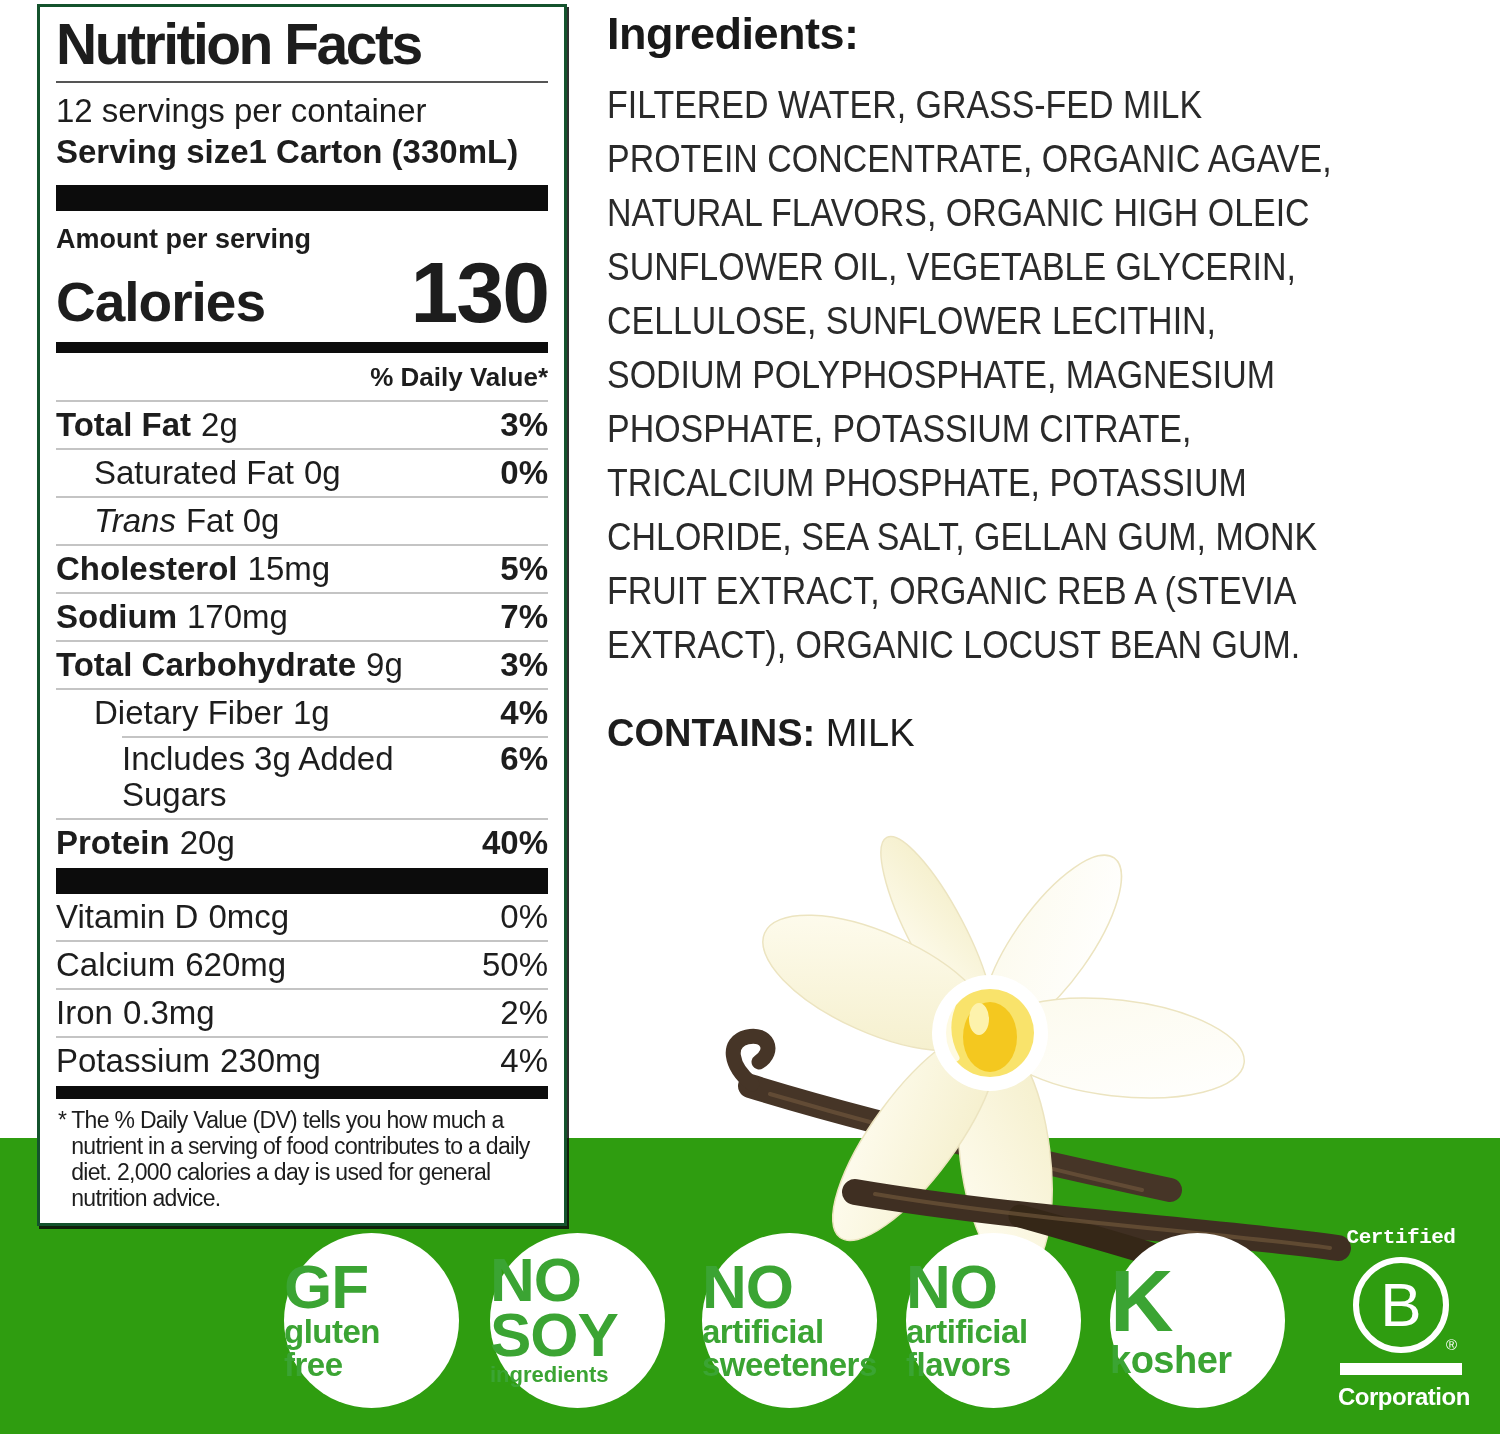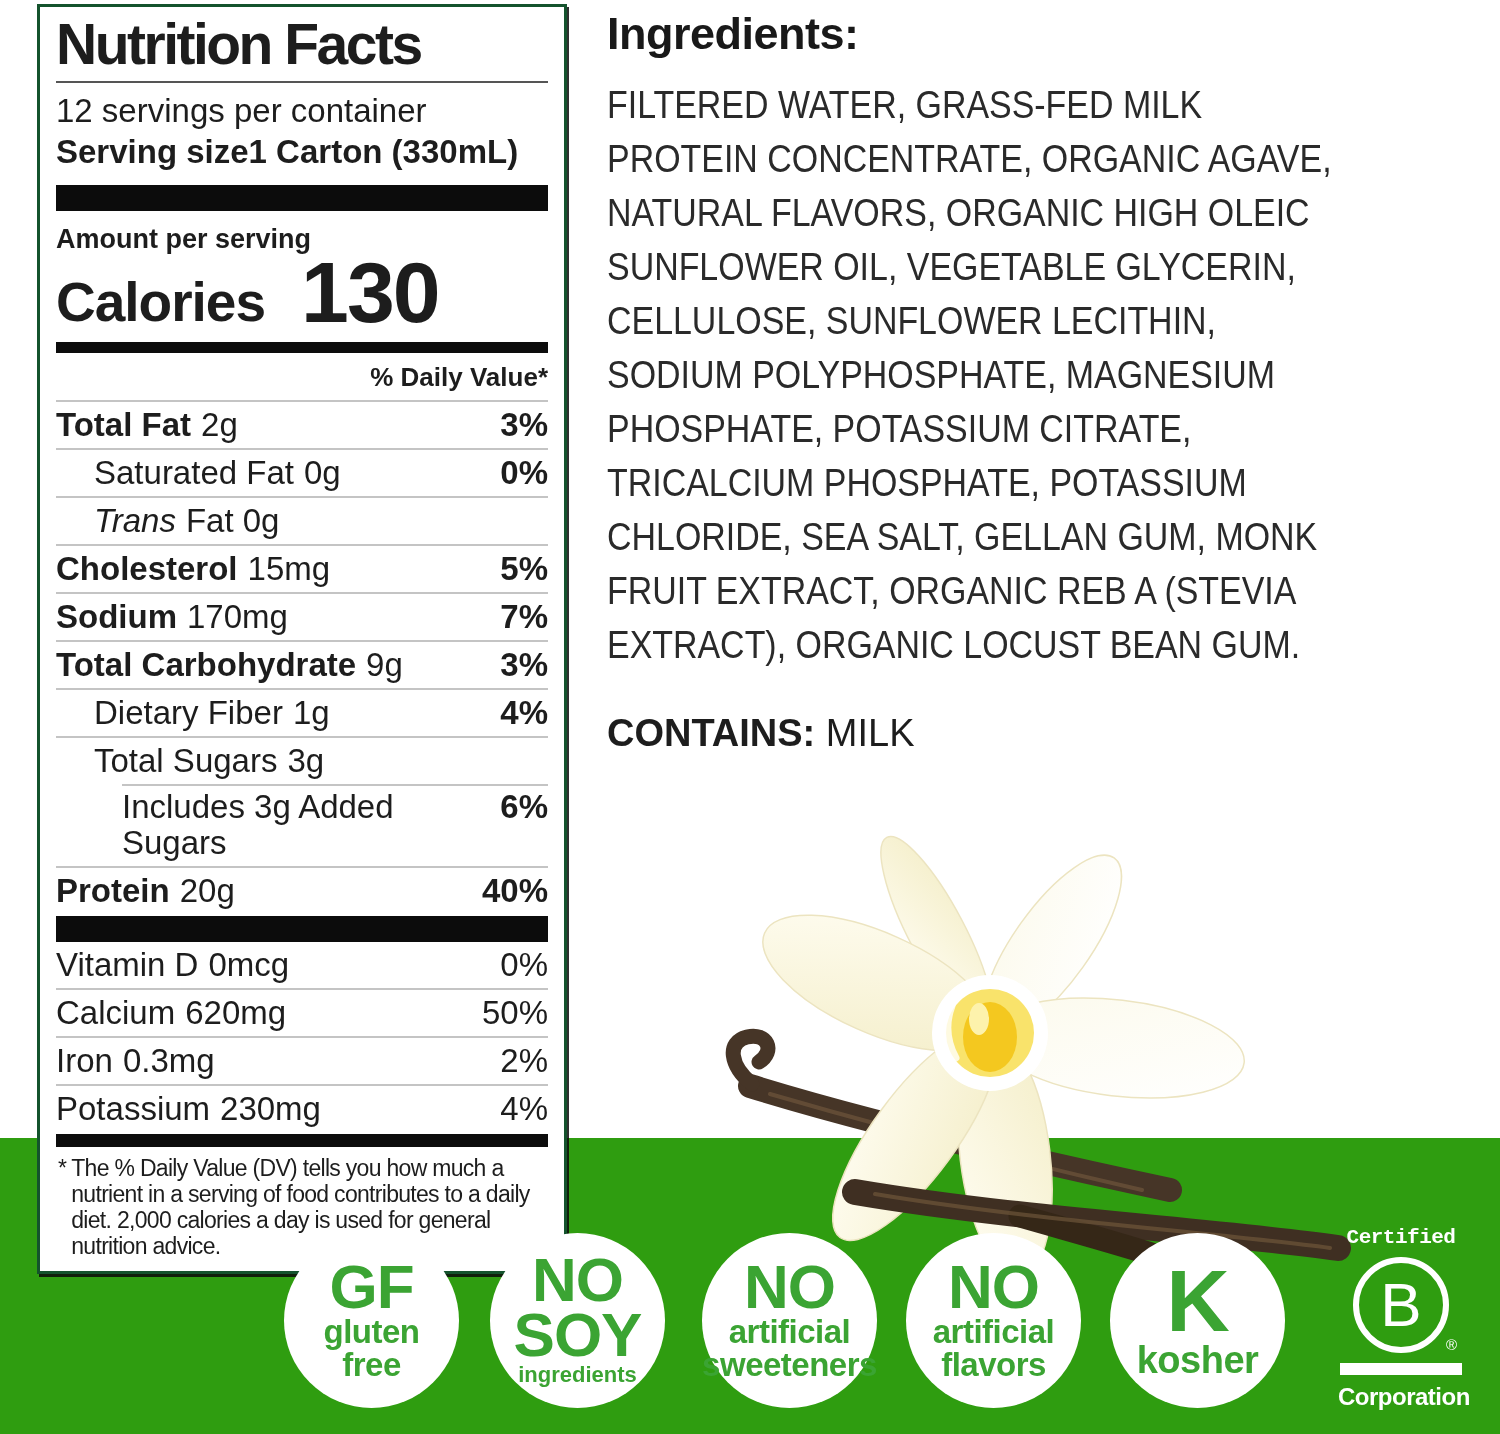--- a/index.html
+++ b/index.html
@@ -12,21 +12,21 @@
   
   .nfp{position:absolute;left:37px;top:4px;width:530px;background:#ffffff;
        border:3px solid #14532d;box-shadow:2px 3px 0 rgba(10,10,10,.85);
        padding:8px 16px 12px;box-sizing:border-box;}
   .nfp-title{font-size:57px;font-weight:800;letter-spacing:-2.5px;line-height:1.05;white-space:nowrap;}
   .rule-thin{border-top:2px solid #555;margin:6px 0 8px;}
   .servings{font-size:33px;line-height:40px;}
   .serv-row{display:flex;justify-content:flex-start;font-weight:700;font-size:33px;line-height:42px;}
   .bar-xl{height:26px;background:#0c0c0c;margin:12px 0 12px;}
   .aps{font-size:27px;font-weight:700;line-height:32px;}
-  .cal-row{display:flex;justify-content:flex-start;align-items:flex-end;margin-top:-2px;gap:36px;}
+  .cal-row{display:flex;justify-content:space-between;align-items:flex-end;margin-top:-2px;gap:36px;}
   .cal-label{font-size:55px;font-weight:800;letter-spacing:-1px;line-height:1.05;}
   .cal-value{font-size:86px;font-weight:800;line-height:.92;letter-spacing:-2px;}
   .bar-md{height:11px;background:#0c0c0c;margin-top:10px;}
   .dv-header{text-align:right;font-weight:700;font-size:26px;padding:9px 0 7px;}
   .nrow{display:flex;justify-content:space-between;align-items:baseline;
         border-top:2px solid #c4c4c4;padding:5px 0;font-size:33px;line-height:36px;}
   .nrow .left{display:flex;align-items:baseline;}
   .nm{font-weight:700;}
   .nrow.plain .nm{font-weight:400;}
   .it{font-style:italic;font-weight:400;}
@@ -49,21 +49,21 @@
             font-weight:400;color:#2a2a2a;}
   .contains{position:absolute;left:607px;top:712px;font-size:38px;color:#1d1d1d;}
   .contains .c-label{font-weight:800;}
 
   
   .flower{position:absolute;left:690px;top:818px;width:680px;height:470px;}
 
   
   .badge{position:absolute;top:1233px;width:175px;height:175px;border-radius:50%;
          background:#ffffff;color:#3ba433;display:flex;flex-direction:column;
-         align-items:center;justify-content:center;text-align:center;font-weight:800;}
+         align-items:flex-start;justify-content:center;text-align:center;font-weight:800;}
   .badge .big{font-size:62px;line-height:.88;letter-spacing:-1px;}
   .badge .mid{font-size:33px;line-height:1.0;letter-spacing:-0.5px;}
   .badge .small{font-size:22px;line-height:1.15;}
   .b-gf{left:284px;}  .b-soy{left:490px;}  .b-sweet{left:702px;}
   .b-flav{left:906px;} .b-kosher{left:1110px;}
   .b-kosher .big{font-size:88px;}
   .b-kosher .mid{font-size:38px;margin-top:2px;}
 
   
   .bcorp{position:absolute;left:1338px;top:1226px;width:126px;color:#ffffff;
@@ -184,27 +184,20 @@
           <span class="amt">9g</span>
         </span>
       <span class="dvv">3%</span>
     </div>
     <div class="nrow plain ind1">
       <span class="left">
           <span class="nm">Dietary Fiber</span>
           <span class="amt">1g</span>
         </span>
       <span class="dvv">4%</span>
-    </div>
-    <div class="nrow plain ind1">
-      <span class="left">
-          <span class="nm">Total Sugars</span>
-          <span class="amt">3g</span>
-        </span>
-      <span class="dvv"></span>
     </div>
     <div class="nrow plain ind2 partial">
       <span class="left">
           <span class="nm">Includes 3g Added Sugars</span>
         </span>
       <span class="dvv">6%</span>
     </div>
     <div class="nrow">
       <span class="left">
           <span class="nm">Protein</span>

